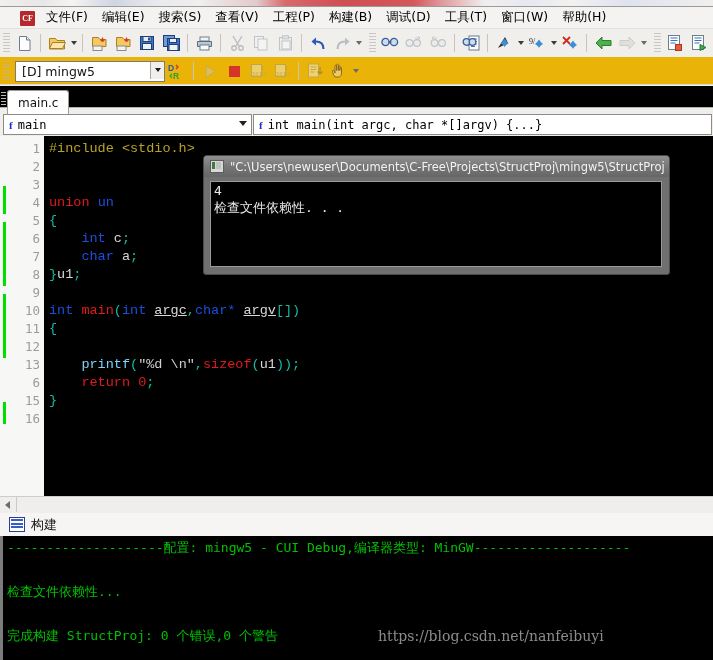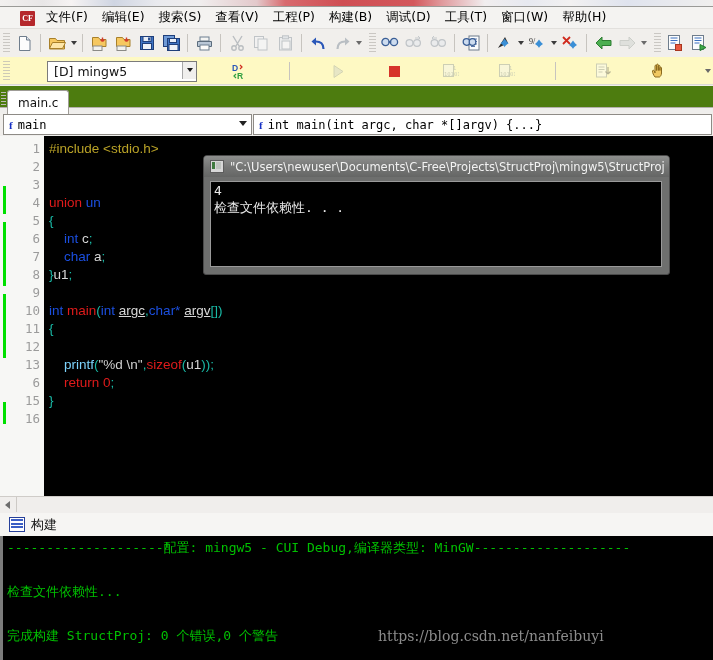--- a/index.html
+++ b/index.html
@@ -25,21 +25,21 @@
   .menubar::after{content:"";position:absolute;left:0;bottom:0;width:100%;height:1px;background:#e2e0dd;}
   .appicon{width:15px;height:15px;margin-left:20px;margin-right:4px;border-radius:1px;
      background:#b5282c;color:#fff;font-size:8px;font-weight:bold;line-height:15px;text-align:center;
      font-family:"Liberation Serif",serif;flex:none;}
   .menuitem{padding:2px 7px 3px 7px;color:#000;font-size:12.5px;white-space:nowrap;cursor:default;
      font-family:"DejaVu Sans","Liberation Sans",sans-serif;}
 
   
   .toolbar{position:absolute;left:0;width:713px;height:28px;background:#f1efec;display:flex;align-items:center;}
   .tb1{top:29px;}
-  .tb2{top:57px;background:#fef9c3;justify-content:space-between;}
+  .tb2{top:57px;background:#eab308;}
   .tb2::after{content:"";position:absolute;left:0;bottom:0;width:100%;height:1px;background:#dcd9d5;}
   .grip{width:7px;height:20px;margin:0 2px 0 3px;flex:none;
      background:repeating-linear-gradient(to bottom,#b9b6b1 0,#b9b6b1 1px,transparent 1px,transparent 3px);
      opacity:.7;}
   .tbtn{width:22px;height:22px;flex:none;display:flex;align-items:center;justify-content:center;
      border:1px solid transparent;border-radius:2px;position:relative;}
   .tbtn.dis{opacity:.42;}
   .sep{width:1px;height:18px;background:#c7c4bf;margin:0 4px;flex:none;}
   .caret{width:9px;height:22px;flex:none;display:flex;align-items:center;justify-content:center;}
   .caret i{display:block;width:0;height:0;border-left:3px solid transparent;border-right:3px solid transparent;
@@ -50,21 +50,21 @@
   .combo{width:148px;height:19px;margin-left:3px;background:#fff;border:1px solid #7b7b7b;
      display:flex;align-items:center;position:relative;flex:none;}
   .combo .ctext{padding-left:6px;font-size:12.5px;color:#111;
      font-family:"DejaVu Sans","Liberation Sans",sans-serif;}
   .combo .cbtn{position:absolute;right:0;top:0;width:13px;height:17px;background:#f0efed;
      border-left:1px solid #a8a8a8;display:flex;align-items:center;justify-content:center;}
   .combo .cbtn i{width:0;height:0;border-left:3px solid transparent;border-right:3px solid transparent;
      border-top:4px solid #1a1a1a;}
 
   
-  .tabstrip{position:absolute;left:0;top:86px;width:713px;height:22px;background:#4d7c0f;}
+  .tabstrip{position:absolute;left:0;top:86px;width:713px;height:22px;background:#000000;}
   .tabstrip::after{content:"";position:absolute;left:0;bottom:0;width:100%;height:1px;background:#b4b1ac;}
   .dtab{position:absolute;left:7px;top:4px;height:23px;padding:0 10px;background:#fff;
      border:1px solid #9f9c97;border-bottom:none;border-radius:3px 3px 0 0;
      display:flex;align-items:center;font-size:12px;color:#111;z-index:3;
      font-family:"DejaVu Sans","Liberation Sans",sans-serif;}
   .tabgrip{position:absolute;left:1px;top:6px;width:5px;height:16px;
      background:repeating-linear-gradient(to bottom,#bdbab5 0,#bdbab5 1px,transparent 1px,transparent 3px);}
 
   
   .navrow{position:absolute;left:0;top:113px;width:713px;height:22px;background:#f1efec;}
@@ -80,21 +80,21 @@
 
   
   .editor{position:absolute;left:0;top:136px;width:713px;height:360px;background:#000;}
   .marginbar{position:absolute;left:0;top:0;width:44px;height:360px;background:#f7f7f5;
      border-right:1px solid #000;}
   .chbar{position:absolute;left:3px;width:3px;background:#00e000;}
   .lnum{position:absolute;right:4px;width:38px;text-align:right;color:#9b9b9b;font-size:12.5px;
      font-family:"DejaVu Sans Mono","Liberation Mono",monospace;line-height:18px;}
   .codearea{position:absolute;left:45px;top:0;right:0;bottom:0;overflow:hidden;}
   .cline{position:absolute;left:4px;white-space:pre;font-size:13.5px;line-height:18px;
-     font-family:Liberation Sans, sans-serif;}
+     font-family:Liberation Mono, monospace;}
   .k-pre{color:#b9a227;}   
   .k-kw{color:#e01b1b;}    
   .k-type{color:#1b4fe0;}  
   .k-id{color:#d8d8d8;}
   .k-brace{color:#19b9a6;}
   .k-fn{color:#7dd3fc;}
   .k-str{color:#cfcfcf;}
   .k-ul{text-decoration:underline;color:#d8d8d8;}
   .k-sizeof{color:#e01b1b;}
   .k-teal{color:#19b9a6;}

